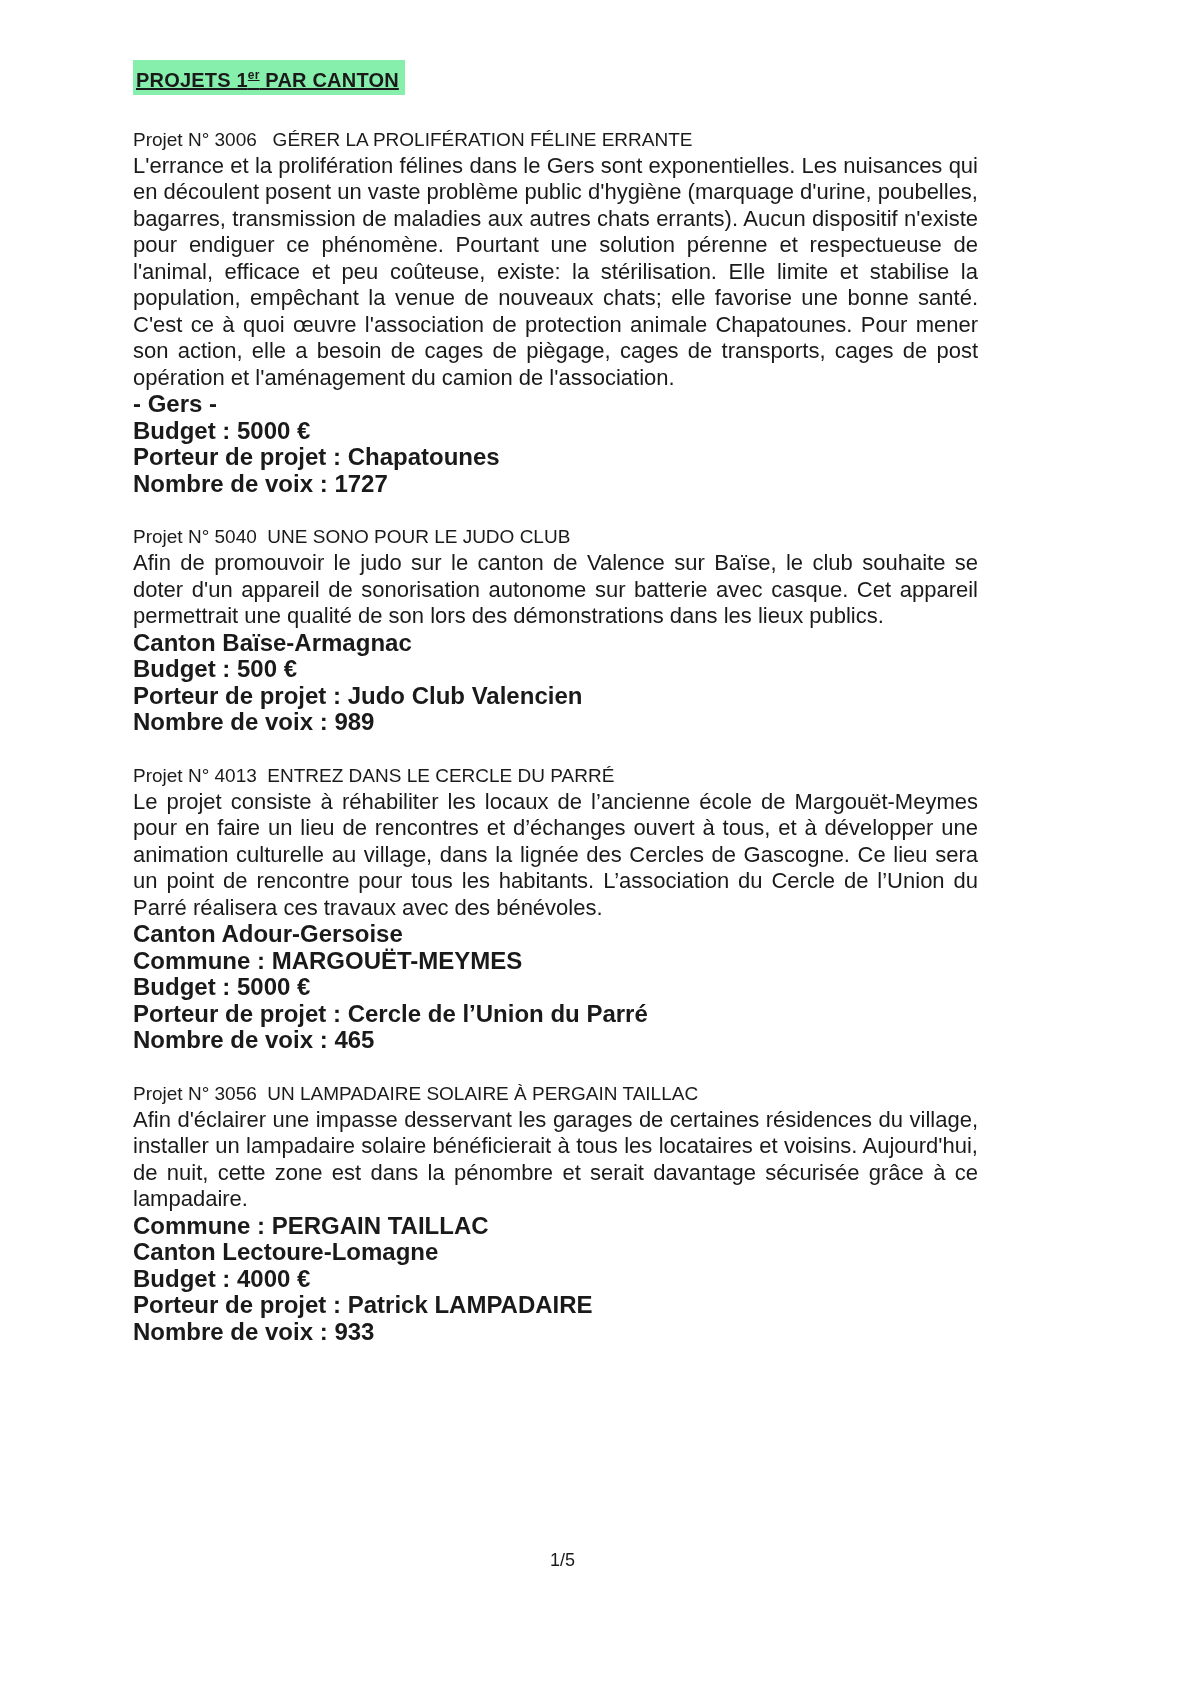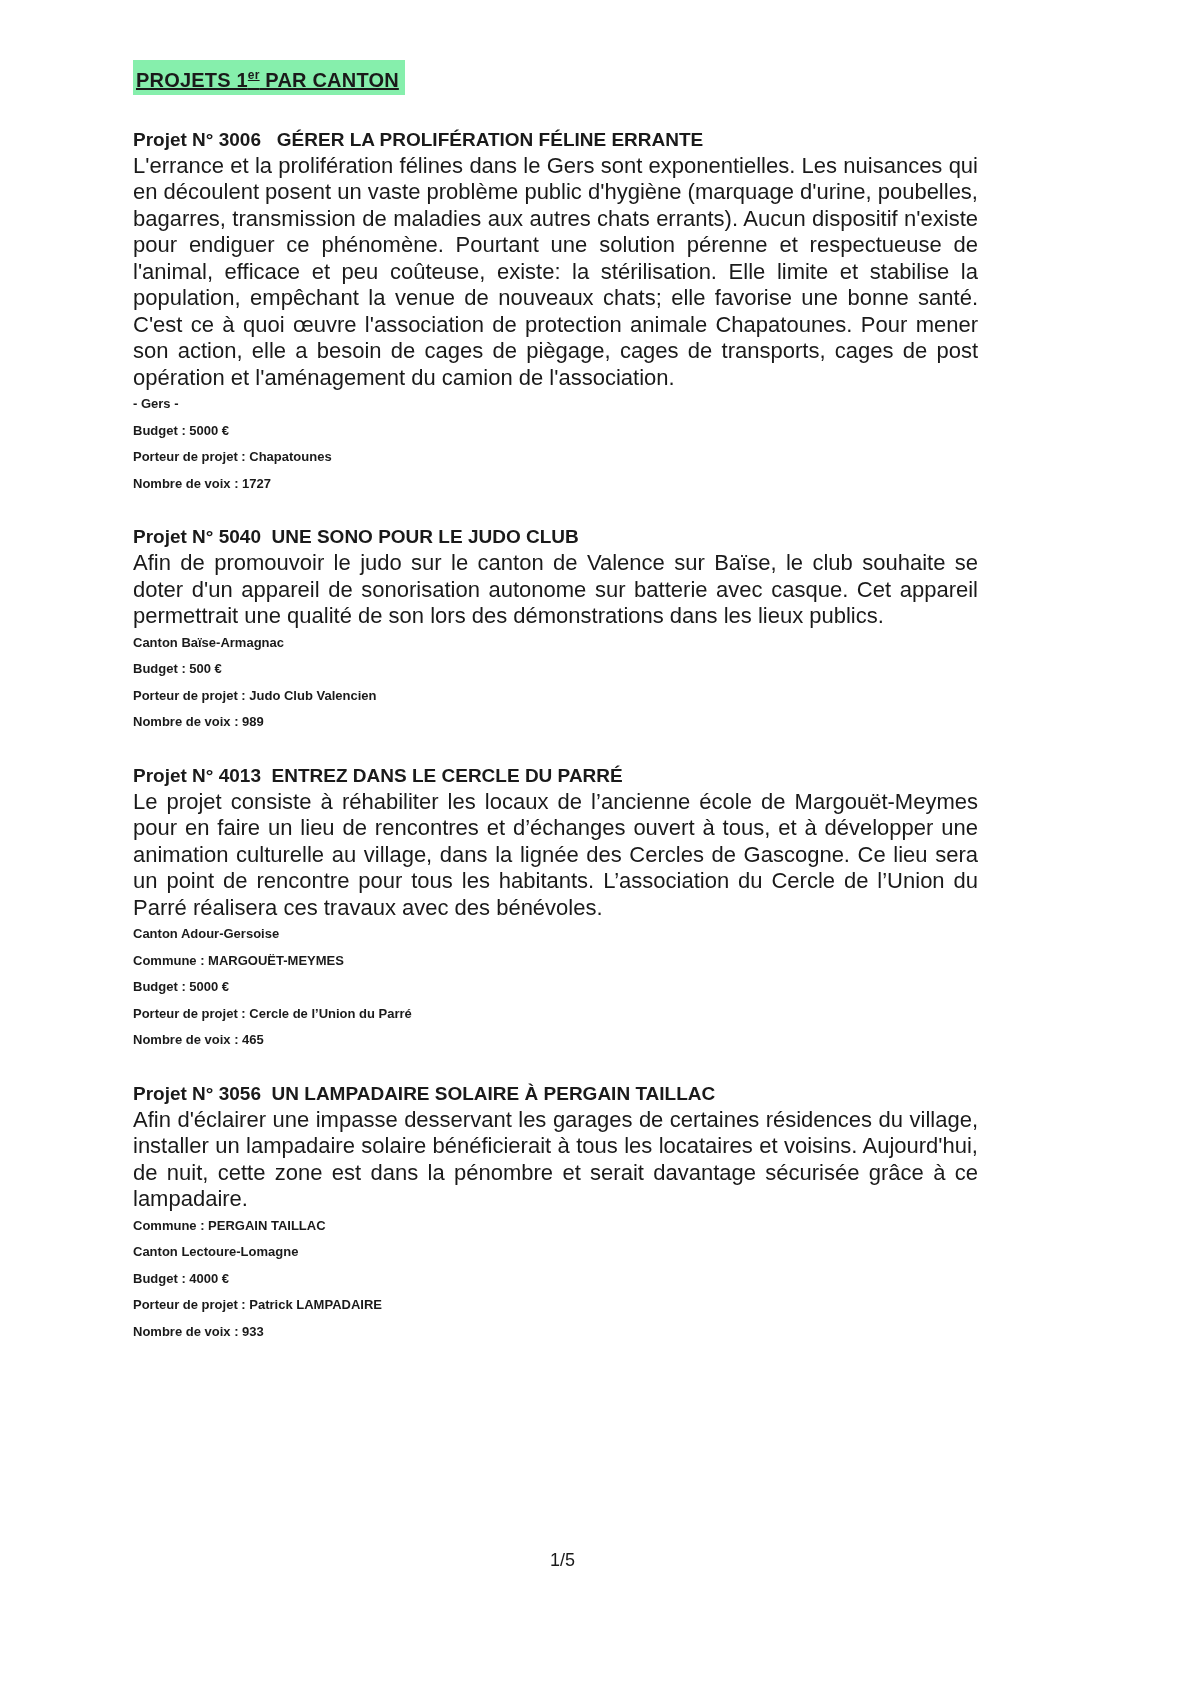--- a/index.html
+++ b/index.html
@@ -31,31 +31,31 @@
   .doc-title sup {
     font-size:12px;
     text-decoration:underline;
   }
   .project-section { margin-top:26px; }
   .project-section.first { margin-top:31px; }
   .project-heading {
     margin:0;
     font-size:19px;
     line-height:27px;
-    font-weight:bold;
+    font-weight:normal;
     white-space:pre-wrap;
   }
   .project-description {
     margin:0;
     font-size:22px;
     line-height:26.5px;
     text-align:justify;
   }
   .meta-line {
-    font-size:13px;
+    font-size:24px;
     line-height:26.5px;
     font-weight:bold;
   }
   .footer {
     position:absolute;
     left:140px;
     width:845px;
     top:1550px;
     text-align:center;
     font-size:18px;

